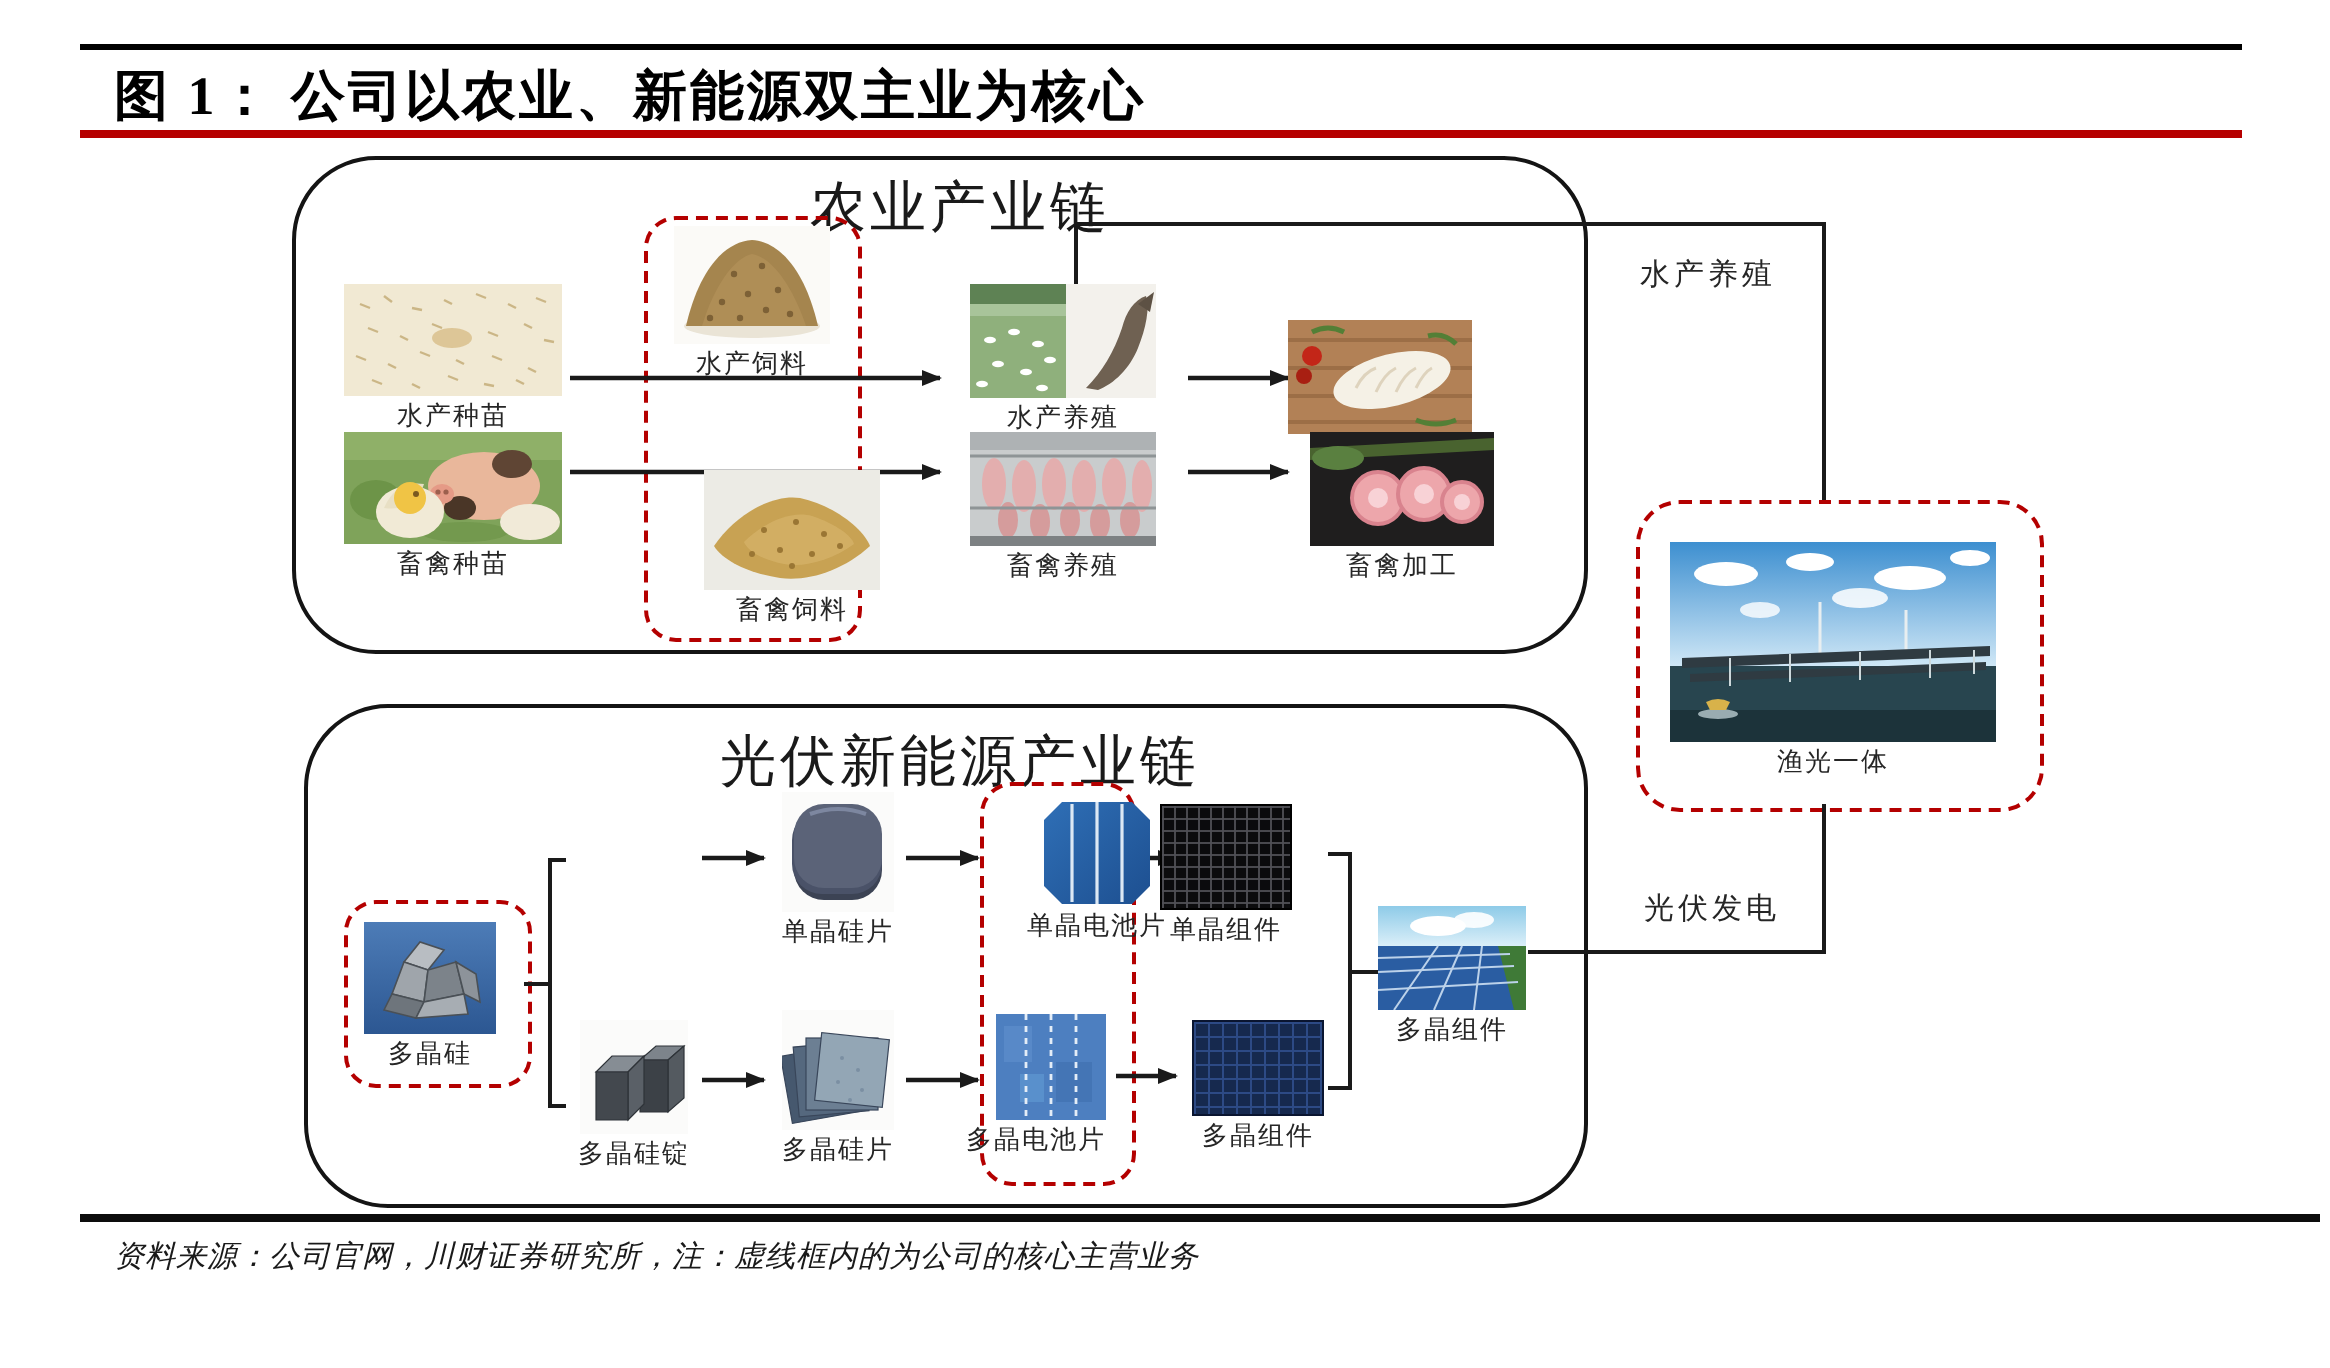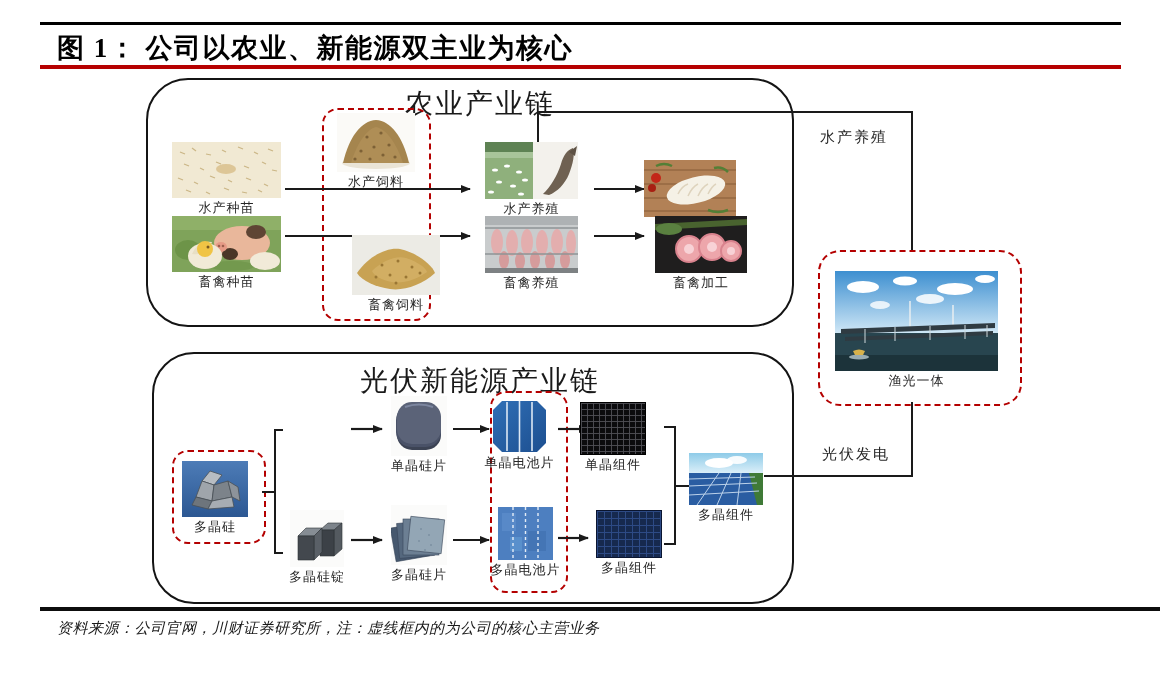--- a/index.html
+++ b/index.html
@@ -313,21 +313,21 @@
         <rect width="56" height="60" fill="#fbfbfa"></rect>
         <rect x="6" y="12" width="44" height="42" rx="15" fill="#3c4354"></rect>
         <rect x="5" y="9" width="45" height="42" rx="15" fill="#4a5268"></rect>
         <rect x="6" y="6" width="44" height="42" rx="15" fill="#5b6378"></rect>
         <path d="M14,11 q14,-5 28,0" stroke="#7d87a0" stroke-width="2" fill="none"></path>
       </svg>
     </div>
     <div class="label">单晶硅片</div>
   </div>
 
-  <div class="node" style="left:492px;top:400px;width:55px;text-align:center;">
+  <div class="node" style="left:521px;top:400px;width:55px;text-align:center;">
     <div class="img" style="width:55px;height:53px;">
       <svg viewBox="0 0 55 53" preserveAspectRatio="none">
         <defs>
           <linearGradient id="mc" x1="0" y1="0" x2="1" y2="1">
             <stop offset="0" stop-color="#2f6fb6"></stop>
               <stop offset="1" stop-color="#1d4f90"></stop>
           </linearGradient>
         </defs>
         <path d="M10,1 H45 L54,10 V43 L45,52 H10 L1,43 V10 Z" fill="url(#mc)"></path>
         <g stroke="#dce8f4" stroke-width="1.6">
@@ -379,21 +379,21 @@
             <circle cx="38" cy="30" r="1"></circle>
             <circle cx="28" cy="36" r="1"></circle>
           <circle cx="40" cy="40" r="1"></circle>
             <circle cx="34" cy="45" r="1"></circle>
         </g>
       </svg>
     </div>
     <div class="label">多晶硅片</div>
   </div>
 
-  <div class="node" style="left:498px;top:507px;width:55px;">
+  <div class="node" style="left:498px;top:507px;width:55px;align-items:flex-end;">
     <div class="img" style="width:55px;height:53px;">
       <svg viewBox="0 0 55 53" preserveAspectRatio="none">
         <rect width="55" height="53" fill="#4d7fc0"></rect>
         <rect x="4" y="6" width="14" height="18" fill="#5b8cc9" opacity="0.8"></rect>
         <rect x="30" y="24" width="18" height="20" fill="#4273b2" opacity="0.8"></rect>
         <rect x="12" y="30" width="12" height="14" fill="#639bd4" opacity="0.6"></rect>
         <g stroke="#e4edf7" stroke-width="1.4" stroke-dasharray="3,3">
           <line x1="15" y1="0" x2="15" y2="53"></line>
             <line x1="27.5" y1="0" x2="27.5" y2="53"></line>
             <line x1="40" y1="0" x2="40" y2="53"></line>

